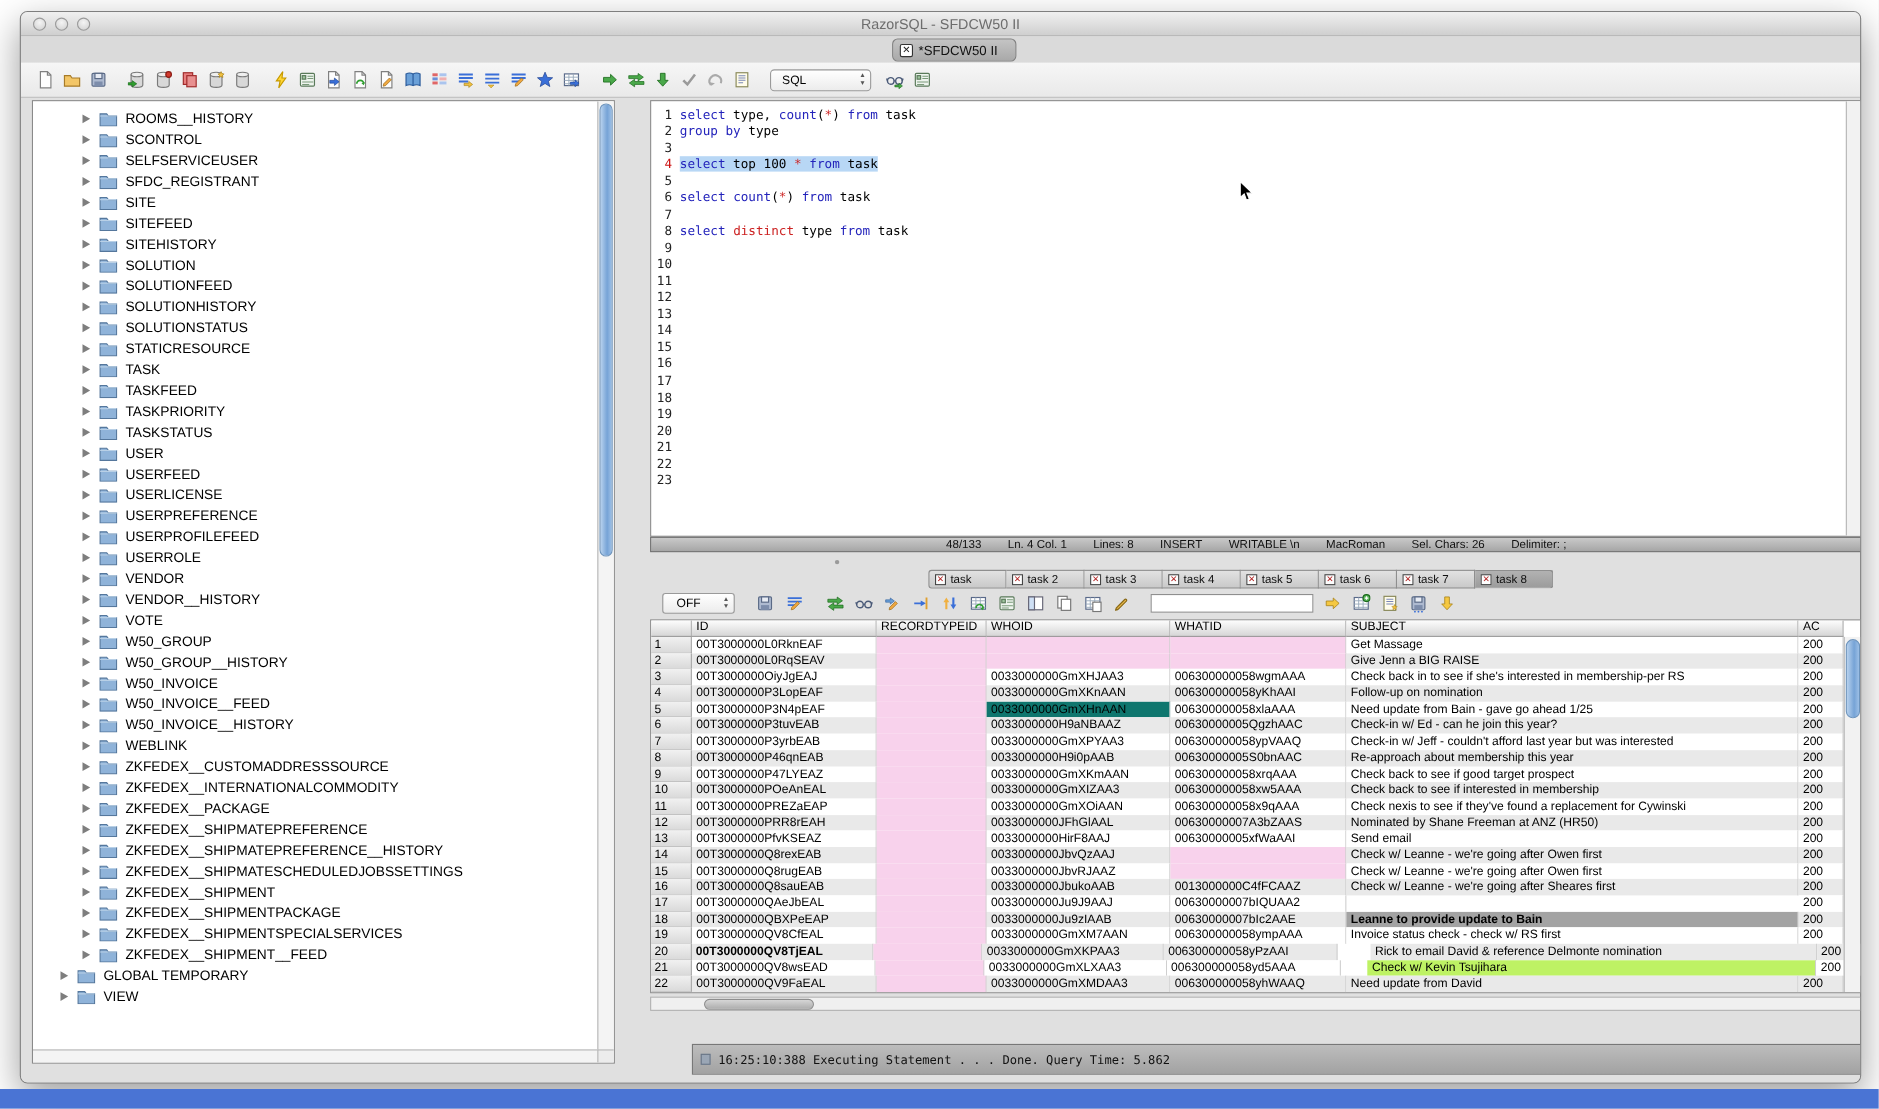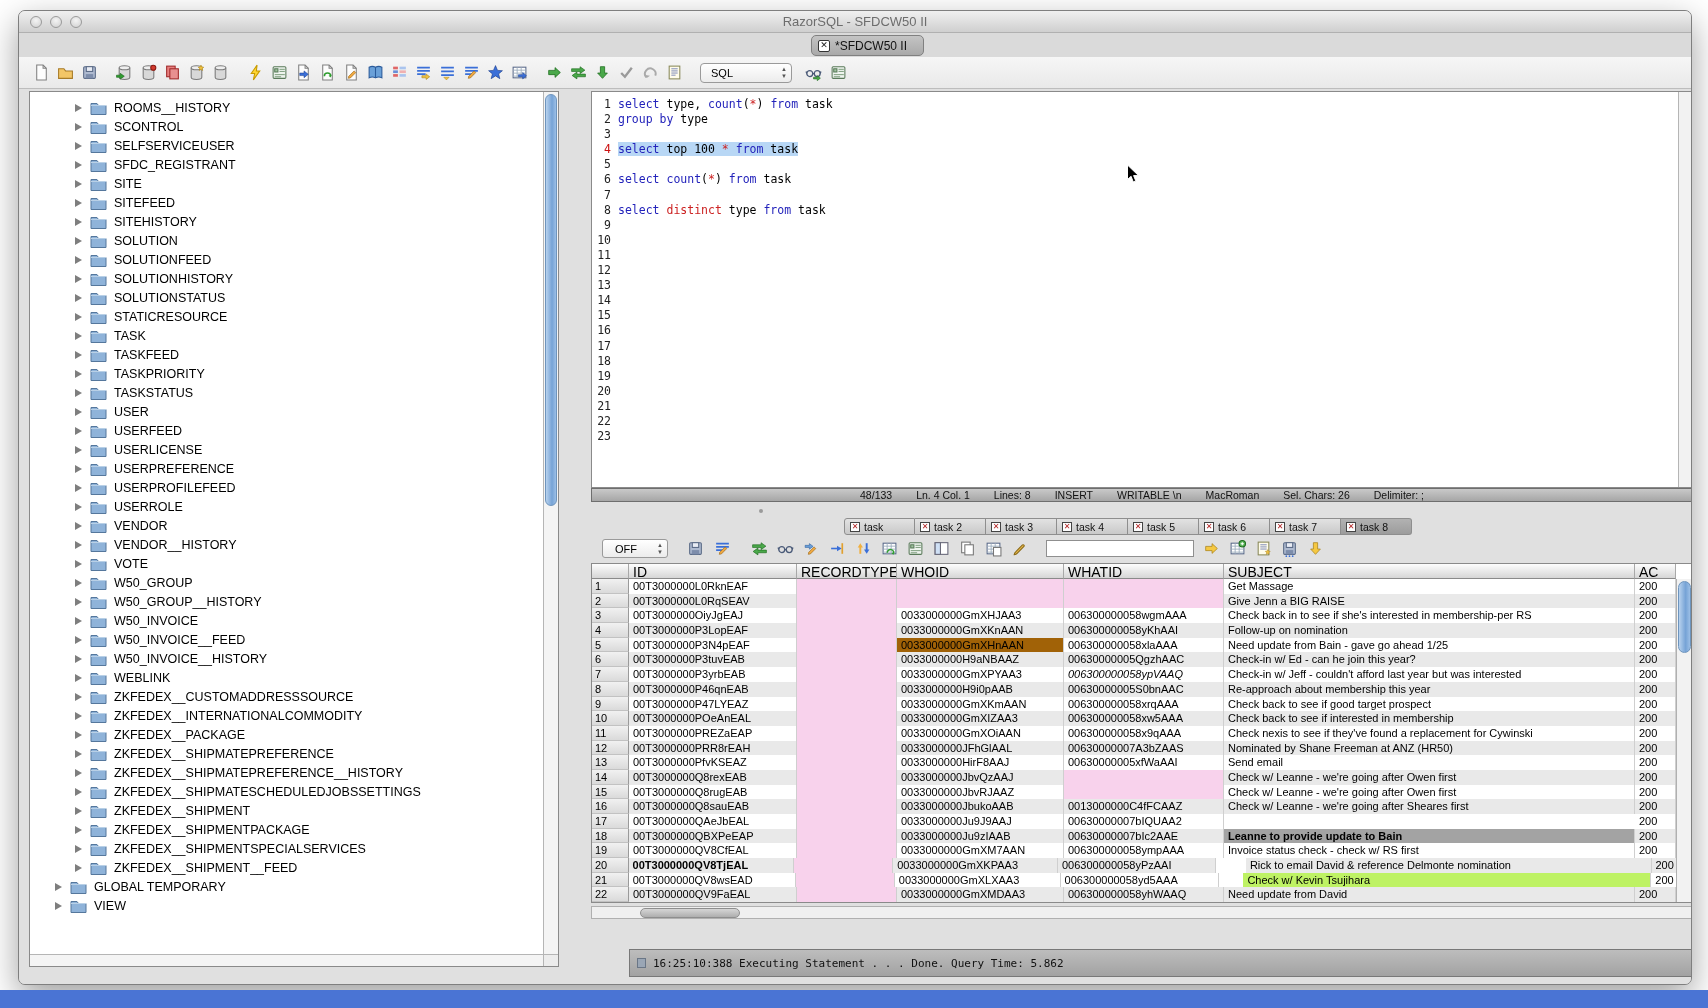--- a/index.html
+++ b/index.html
@@ -86,21 +86,21 @@
               border-radius:3px; display:flex; align-items:center; font-size:11px; padding-left:12px;
               position:relative; margin-right:18px; }
   .search-input { width:148px; height:17px; border:1px solid #8f8f8f; background:#fff; margin:0 8px 0 10px;
                   font-size:11px; padding:0 3px; }
 
   
   .gridwrap { position:absolute; left:572px; top:474px; width:1102px; height:340px;
               border:1px solid #8a8a8a; background:#fff; overflow:hidden; }
   .g-header { display:flex; height:15px; }
   .g-h { background:linear-gradient(#fdfdfd,#d6d6d6); border-right:1px solid #a8a8a8;
-         border-bottom:1px solid #8a8a8a; font-size:14px; color:#000; padding-left:4px;
+         border-bottom:1px solid #8a8a8a; font-size:11px; color:#000; padding-left:4px;
          overflow:hidden; white-space:nowrap; }
   .g-row { display:flex; height:14.7px; }
   .g-c { font-size:11px; color:#000; padding-left:4px; overflow:hidden; white-space:nowrap;
          border-right:1px solid #cfcfcf; line-height:14.7px; }
   .g-num { background:linear-gradient(#f1f1f1,#dadada); border-right:1px solid #9a9a9a;
            border-bottom:1px solid #c2c2c2; font-size:11px; padding-left:3px; line-height:14.7px; }
   .g-vscroll { position:absolute; right:0; top:15px; bottom:0; width:16px; background:#f2f2f2;
                border-left:1px solid #b0b0b0; }
   .g-vthumb { position:absolute; left:1px; top:2px; width:13px; height:72px; border-radius:7px;
               background:linear-gradient(90deg,#b8d2ee,#76a3d6 60%,#9cbfe6); border:1px solid #6d94bd; }
@@ -942,40 +942,40 @@
             <div class="g-c" style="width: 100px; background: rgb(248, 210, 236);"></div>
             <div class="g-c" style="width: 167px; background: rgb(233, 233, 233);">0033000000GmXKnAAN</div>
             <div class="g-c" style="width: 160px; background: rgb(233, 233, 233);">006300000058yKhAAI</div>
             <div class="g-c" style="width: 411px; background: rgb(233, 233, 233);">Follow-up on nomination</div>
             <div class="g-c" style="width: 41px; background: rgb(233, 233, 233);">200</div>
           </div>
           <div class="g-row">
             <div class="g-num" style="width: 37px;">5</div>
             <div class="g-c" style="width: 168px; background: rgb(255, 255, 255);">00T3000000P3N4pEAF</div>
             <div class="g-c" style="width: 100px; background: rgb(248, 210, 236);"></div>
-            <div class="g-c" style="width: 167px; background: #a16207;">0033000000GmXHnAAN</div>
+            <div class="g-c" style="width: 167px; background: #0f766e;">0033000000GmXHnAAN</div>
             <div class="g-c" style="width: 160px; background: rgb(255, 255, 255);">006300000058xlaAAA</div>
             <div class="g-c" style="width: 411px; background: rgb(255, 255, 255);">Need update from Bain - gave go ahead 1/25</div>
             <div class="g-c" style="width: 41px; background: rgb(255, 255, 255);">200</div>
           </div>
           <div class="g-row">
             <div class="g-num" style="width: 37px;">6</div>
             <div class="g-c" style="width: 168px; background: rgb(233, 233, 233);">00T3000000P3tuvEAB</div>
             <div class="g-c" style="width: 100px; background: rgb(248, 210, 236);"></div>
             <div class="g-c" style="width: 167px; background: rgb(233, 233, 233);">0033000000H9aNBAAZ</div>
             <div class="g-c" style="width: 160px; background: rgb(233, 233, 233);">00630000005QgzhAAC</div>
             <div class="g-c" style="width: 411px; background: rgb(233, 233, 233);">Check-in w/ Ed - can he join this year?</div>
             <div class="g-c" style="width: 41px; background: rgb(233, 233, 233);">200</div>
           </div>
           <div class="g-row">
             <div class="g-num" style="width: 37px;">7</div>
             <div class="g-c" style="width: 168px; background: rgb(255, 255, 255);">00T3000000P3yrbEAB</div>
             <div class="g-c" style="width: 100px; background: rgb(248, 210, 236);"></div>
             <div class="g-c" style="width: 167px; background: rgb(255, 255, 255);">0033000000GmXPYAA3</div>
-            <div class="g-c" style="width: 160px; background: rgb(255, 255, 255); font-style: italic;">006300000058ypVAAQ</div>
+            <div class="g-c" style="width: 160px; background: rgb(255, 255, 255);">006300000058ypVAAQ</div>
             <div class="g-c" style="width: 411px; background: rgb(255, 255, 255);">Check-in w/ Jeff - couldn't afford last year but was interested</div>
             <div class="g-c" style="width: 41px; background: rgb(255, 255, 255);">200</div>
           </div>
           <div class="g-row">
             <div class="g-num" style="width: 37px;">8</div>
             <div class="g-c" style="width: 168px; background: rgb(233, 233, 233);">00T3000000P46qnEAB</div>
             <div class="g-c" style="width: 100px; background: rgb(248, 210, 236);"></div>
             <div class="g-c" style="width: 167px; background: rgb(233, 233, 233);">0033000000H9i0pAAB</div>
             <div class="g-c" style="width: 160px; background: rgb(233, 233, 233);">00630000005S0bnAAC</div>
             <div class="g-c" style="width: 411px; background: rgb(233, 233, 233);">Re-approach about membership this year</div>

